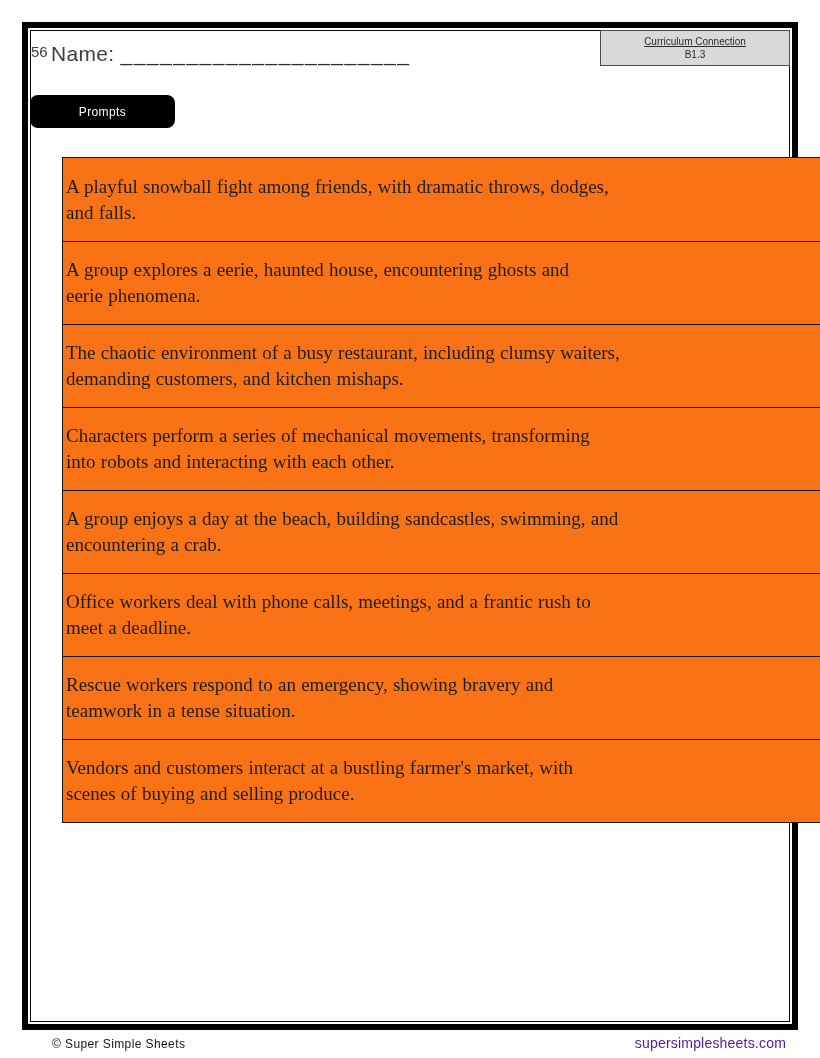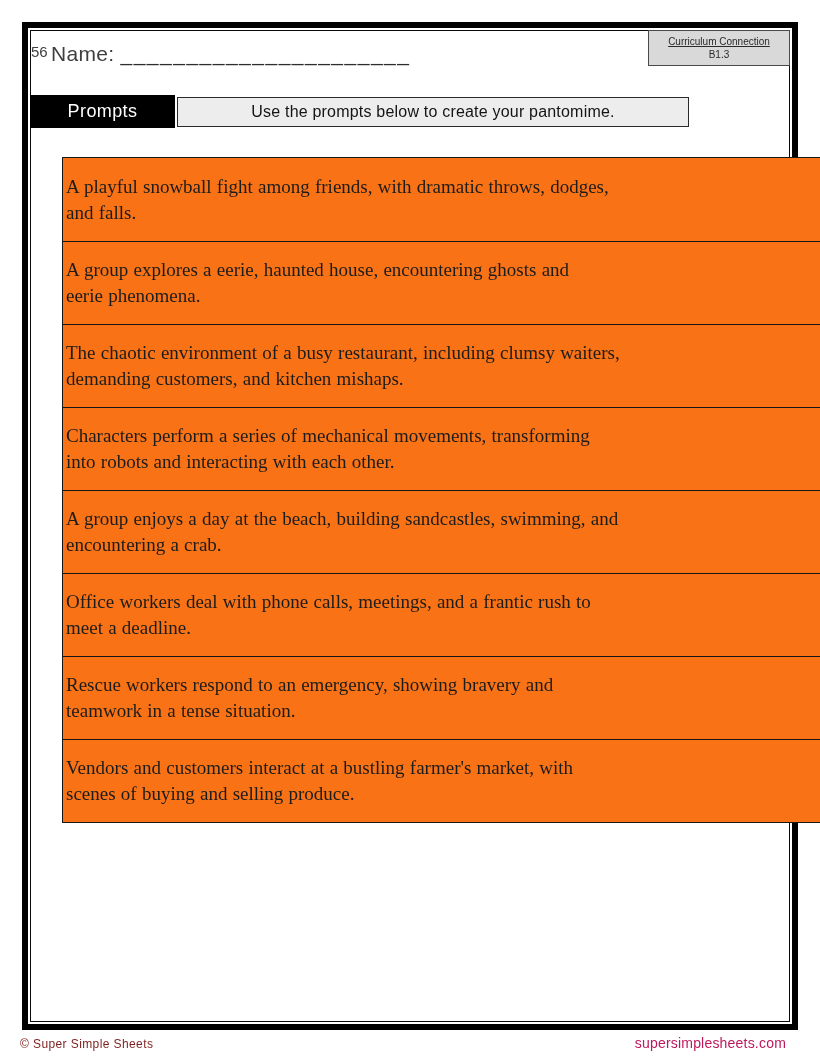--- a/index.html
+++ b/index.html
@@ -37,21 +37,21 @@
     position: absolute;
     left: 0; top: 12px;
     width: 100%;
     text-align: left;
     font-size: 15px;
     color: #3f3f3f;
   }
   .curriculum-badge {
     position: absolute;
     top: -1px; right: -1px;
-    width: 142px; height: 36px;
+    width: 190px; height: 36px;
     background: #d9d9d9;
     border: 1px solid #4a4a4a;
     display: flex;
     flex-direction: column;
     align-items: center;
     justify-content: center;
     gap: 1px;
     font-size: 10px;
     line-height: 12px;
     color: #2b2b2b;
@@ -60,22 +60,23 @@
   .curriculum-title { text-decoration: underline; }
   .prompts-bar {
     position: absolute;
     left: -1px; top: 64px;
     width: 145px; height: 33px;
     background: #000000;
     color: #ffffff;
     display: flex;
     align-items: center;
     justify-content: center;
-    font-size: 18px;
+    font-size: 12px;
     letter-spacing: 0.4px;
+    border-radius: 8px;
   }
   .instruction-box {
     position: absolute;
     left: 146px; top: 66px;
     width: 512px; height: 30px;
     background: #ededed;
     border: 1px solid #2a2a2a;
     display: flex;
     align-items: center;
     justify-content: center;
@@ -101,30 +102,30 @@
   .prompt-row:first-child { border-top: none; }
   .prompt-text {
     font-size: 19px;
     line-height: 26px;
     color: #1c1c1c;
     word-spacing: 0.5px;
     white-space: pre-line;
   }
   .footer-copyright {
     position: absolute;
-    left: 20px; top: 1037px;
+    left: 52px; top: 1037px;
     font-size: 12px;
-    color: #7f1d1d;
+    color: #0f172a;
     letter-spacing: 0.4px;
   }
   .footer-website {
     position: absolute;
     right: 34px; top: 1035px;
     font-size: 14px;
-    color: #be185d;
+    color: #4c1d95;
     letter-spacing: 0.2px;
   }
 </style>
 </head>
 <body>
 
 <div class="page">
   <div class="page-inner">
 
     <div class="name-block">
@@ -134,21 +135,20 @@
 
     <div class="page-number">56</div>
 
     <div class="curriculum-badge">
       <div class="curriculum-title">Curriculum Connection</div>
       <div>B1.3</div>
     </div>
 
     <div class="prompts-bar">Prompts</div>
 
-    <div class="instruction-box">Use the prompts below to create your pantomime.</div>
 
     <div class="prompts-table">
       <div class="prompt-row">
         <div class="prompt-text">A playful snowball fight among friends, with dramatic throws, dodges,
 and falls.</div>
       </div>
       <div class="prompt-row">
         <div class="prompt-text">A group explores a eerie, haunted house, encountering ghosts and
 eerie phenomena.</div>
       </div>

